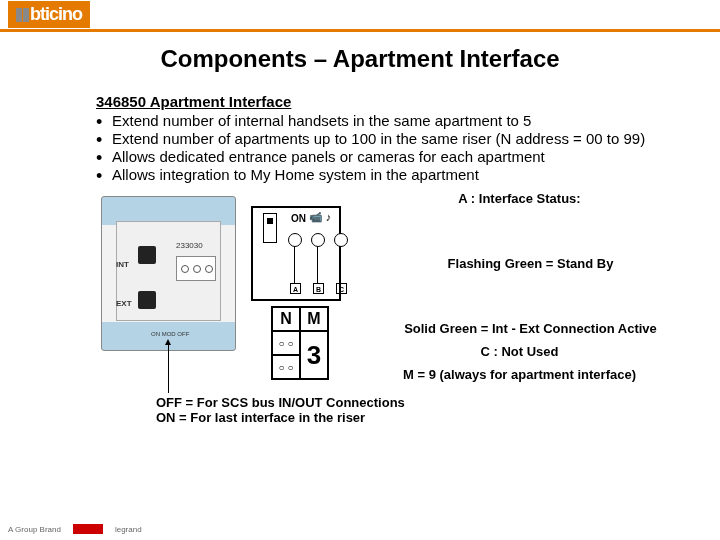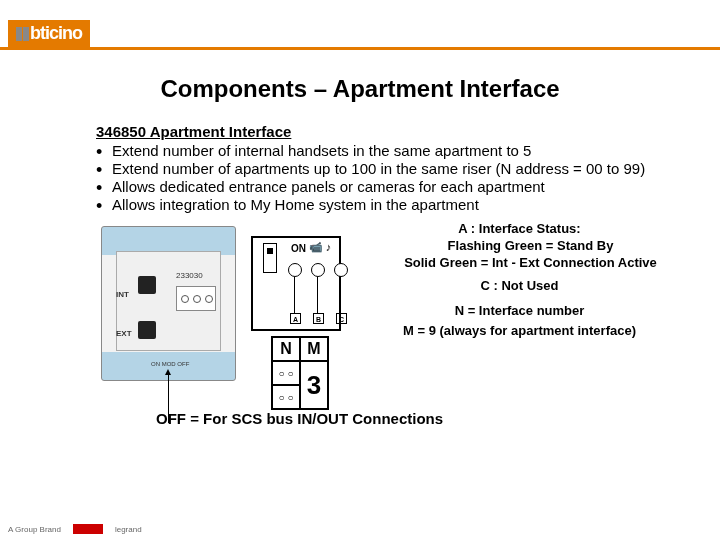--- a/index.html
+++ b/index.html
@@ -1,21 +1,21 @@
 <!DOCTYPE html>
 <html><head>
 <meta charset="utf-8">
 <style>
   * { margin: 0; padding: 0; box-sizing: border-box; }
   body { width: 720px; height: 540px; font-family: Arial, sans-serif; background: #fff; position: relative; overflow: hidden; }
-  .header { height: 50px; background: #fff; border-bottom: 3px solid #e47a00; display: flex; align-items: flex-end; padding-left: 8px; }
+  .header { height: 32px; background: #fff; border-bottom: 3px solid #e47a00; display: flex; align-items: center; padding-left: 8px; }
   .logo { background: #e47a00; padding: 3px 8px; display: flex; align-items: center; }
   .logo-box { width: 6px; height: 14px; background: #888; margin-right: 1px; display: inline-block; }
   .logo-text { color: #fff; font-weight: bold; font-size: 18px; letter-spacing: -1px; }
-  .title { text-align: center; font-size: 24px; font-weight: bold; margin: 25px 0 20px 0; }
+  .title { text-align: center; font-size: 24px; font-weight: bold; margin: 13px 0 20px 0; }
   .content { padding: 0 50px 0 96px; }
   .subtitle { font-size: 15px; font-weight: bold; text-decoration: underline; margin-bottom: 2px; }
   .bullets { list-style: none; margin-bottom: 8px; }
   .bullets li { font-size: 15px; margin-bottom: 1px; position: relative; padding-left: 16px; }
   .bullets li::before { content: "•"; position: absolute; left: 0; font-size: 18px; }
   .diagram-area { display: flex; align-items: flex-start; }
   .device { position: relative; width: 145px; height: 165px; margin-right: 10px; }
   .device-body { position: absolute; left: 5px; top: 5px; width: 135px; height: 155px; background: linear-gradient(180deg, #b4d4e6 0%, #b4d4e6 18%, #f2f2f2 18%, #f2f2f2 82%, #b4d4e6 82%, #b4d4e6 100%); border: 1px solid #888; border-radius: 3px; }
   .device-center { position: absolute; left: 20px; top: 30px; width: 105px; height: 100px; background: #f0f0f0; border: 1px solid #aaa; }
   .device-label { position: absolute; font-size: 8px; color: #333; }
@@ -31,23 +31,23 @@
   .sch-a { left: 37px; }
   .sch-b { left: 60px; }
   .sch-c { left: 83px; }
   .sch-line { position: absolute; border-left: 1px solid #000; }
   .sch-nm-box { position: absolute; left: 20px; top: 115px; width: 65px; }
   .nm-table { border-collapse: collapse; }
   .nm-table td { border: 2px solid #000; width: 28px; height: 24px; text-align: center; font-size: 16px; font-weight: bold; }
   .nm-table .small { font-size: 10px; }
   .legend { flex: 1; font-size: 13px; font-weight: bold; line-height: 1.3; padding-left: 8px; text-align: center; }
   .legend-block { margin-bottom: 6px; }
-  .legend-indent { padding-left: 22px; }
+  .legend-indent { padding-left: 22px; margin-top: 48px; }
   .nm-legend { margin-top: 8px; }
-  .off-on { font-size: 15px; font-weight: bold; margin-top: 24px; margin-left: 60px; }
+  .off-on { font-size: 13px; font-weight: bold; margin-top: 12px; margin-left: 60px; }
   .footer { position: absolute; bottom: 6px; left: 8px; font-size: 8px; color: #666; display: flex; align-items: center; gap: 12px; }
   .footer-logo { width: 30px; height: 10px; background: #c00; display: inline-block; }
 </style>
 </head>
 <body>
 
 <div class="header">
   <div class="logo">
     <span class="logo-box"></span>
       <span class="logo-box"></span>
@@ -123,28 +123,28 @@
       </div>
     </div>
 
     <div class="legend">
       <div class="legend-block">
         <div>A :  Interface Status:</div>
         <div class="legend-indent">Flashing Green = Stand By</div>
         <div class="legend-indent">Solid Green       = Int - Ext Connection Active</div>
       </div>
       <div class="legend-block">C :  Not Used</div>
-      <div class="nm-legend">N  = Interface number</div>
       <div class="nm-legend" style="margin-top:4px">M = 9 (always for apartment interface)</div>
     </div>
 
   </div>
 
   <div class="off-on">
     <div>OFF = For SCS bus IN/OUT Connections</div>
+    <div>ON   = For last interface in the riser</div>
   </div>
 
 </div>
 
 <div class="footer">
   <span>A Group Brand</span>
   <span class="footer-logo"></span>
   <span>legrand</span>
 </div>
 

